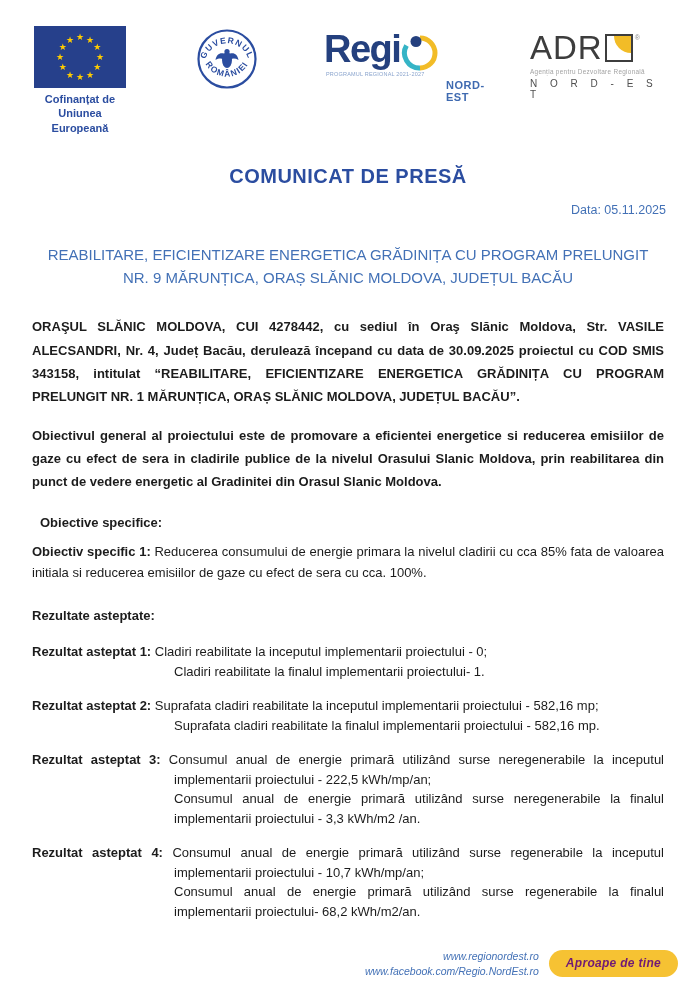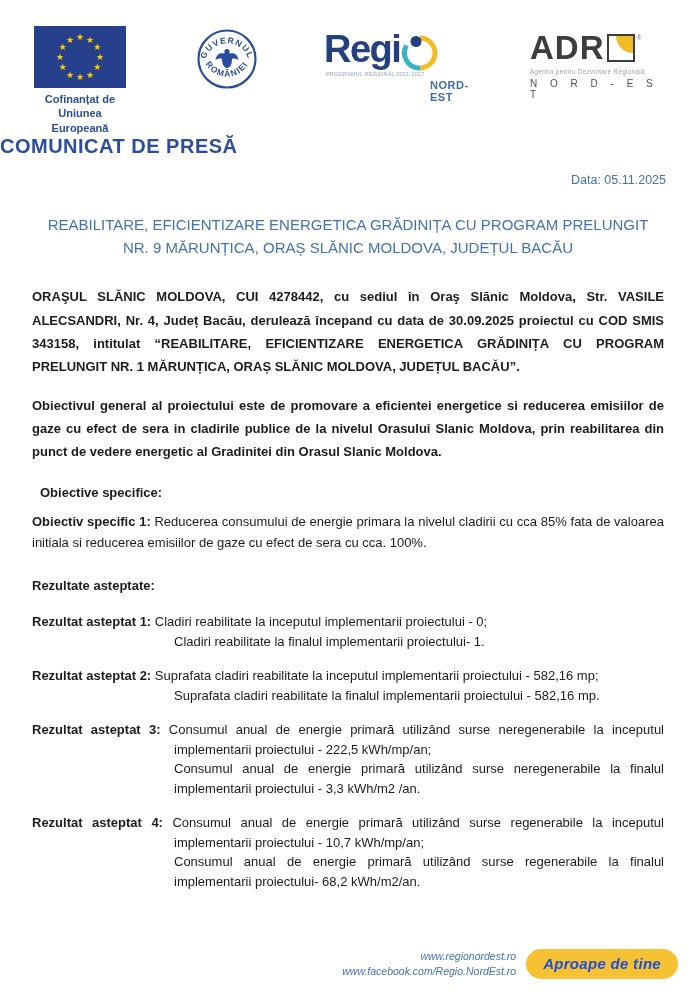--- a/index.html
+++ b/index.html
@@ -8,52 +8,52 @@
 
   
   .logos{display:flex;justify-content:space-between;align-items:flex-start;padding:26px 34px 0 30px;}
   .eu-block{width:100px;text-align:center;}
   .eu-caption{font-size:11px;font-weight:bold;color:#2b4da0;line-height:1.3;}
   .gov-block{margin-top:2px;}
   .regio-block{position:relative;width:140px;height:72px;margin-top:6px;}
   .regio-row{display:flex;align-items:flex-start;}
   .regio-word{font-size:38px;font-weight:800;color:#24407e;letter-spacing:-1.5px;line-height:0.9;}
   .regio-sub{position:absolute;left:2px;top:39px;font-size:5.5px;color:#8aa4cd;letter-spacing:0.2px;}
-  .regio-region{position:absolute;left:58px;top:47px;font-size:11px;font-weight:bold;color:#3f6ab0;letter-spacing:0.5px;padding-left:48px;}
+  .regio-region{position:absolute;left:74px;top:47px;font-size:11px;font-weight:bold;color:#3f6ab0;letter-spacing:0.5px;padding-left:48px;}
   .adr-block{margin-top:8px;width:132px;}
   .adr-row{display:flex;align-items:flex-start;line-height:1;}
-  .adr-word{font-size:33px;color:#3d3d3d;letter-spacing:1px;font-weight:700;line-height:0.85;}
+  .adr-word{font-size:33px;color:#3d3d3d;letter-spacing:1px;font-weight:400;line-height:0.85;}
   .adr-square{position:relative;width:24px;height:24px;border:2px solid #3d3d3d;margin-left:2px;background:#fff;}
   .adr-quarter{position:absolute;top:0;right:0;width:17px;height:17px;background:#f2bc27;border-bottom-left-radius:100%;}
   .adr-reg{font-size:7px;color:#8a8a8a;margin-left:2px;}
   .adr-sub{margin-top:6px;font-size:6.4px;color:#a3a3a3;letter-spacing:0.3px;}
   .adr-region{margin-top:3px;font-size:10px;color:#4e4e4e;letter-spacing:5px;}
 
   
-  .title{text-align:left;font-size:20px;font-weight:bold;color:#2b4da0;letter-spacing:0.5px;}
+  .title{margin-top:30px;text-align:center;font-size:20px;font-weight:bold;color:#2b4da0;letter-spacing:0.5px;}
   .date-line{margin-top:15px;text-align:right;padding-right:30px;font-size:12.5px;color:#4371b6;}
   .subtitle{margin:26px auto 0;width:622px;text-align:center;font-size:15px;color:#4371b6;line-height:1.55;}
 
   
   .body{margin:26px 32px 0;font-size:13px;}
   .p-bold{font-weight:bold;text-align:justify;line-height:1.78;margin:0 0 16px;}
   .p-bold.general{margin-bottom:20px;}
   .h-sec{font-weight:bold;margin:8px;line-height:1.6;}
   .p-obj{text-align:justify;line-height:1.6;margin:0 0 22px;}
   .h-res{font-weight:bold;margin:0 0 16px;line-height:1.6;}
   .result{text-align:justify;line-height:1.5;margin:0 0 15px;padding-left:142px;text-indent:-142px;}
   .result-flat{text-align:justify;line-height:1.5;margin:0;}
   .result-cont{margin:0 0 15px 142px;line-height:1.5;}
   .result b,.result-flat b,.p-obj b{font-weight:bold;}
 
   
   .footer{position:absolute;right:14px;bottom:13px;display:flex;align-items:center;}
   .footer-links{text-align:right;font-style:italic;color:#4371b6;font-size:10.5px;line-height:1.45;margin-right:10px;}
   .footer-links a{color:#4371b6;text-decoration:none;cursor:pointer;}
-  .badge{background:#f6c233;color:#1d4ed8;font-style:italic;font-weight:bold;font-size:15px;
+  .badge{background:#f6c233;color:#701a75;font-style:italic;font-weight:bold;font-size:12px;
          padding:6px 17px 7px;border-radius:16px;margin-right:4px;letter-spacing:0.3px;text-align:right;}
 </style>
 </head>
 <body>
 
 <div class="page">
 
   <div class="logos">
 
     <div class="eu-block">

